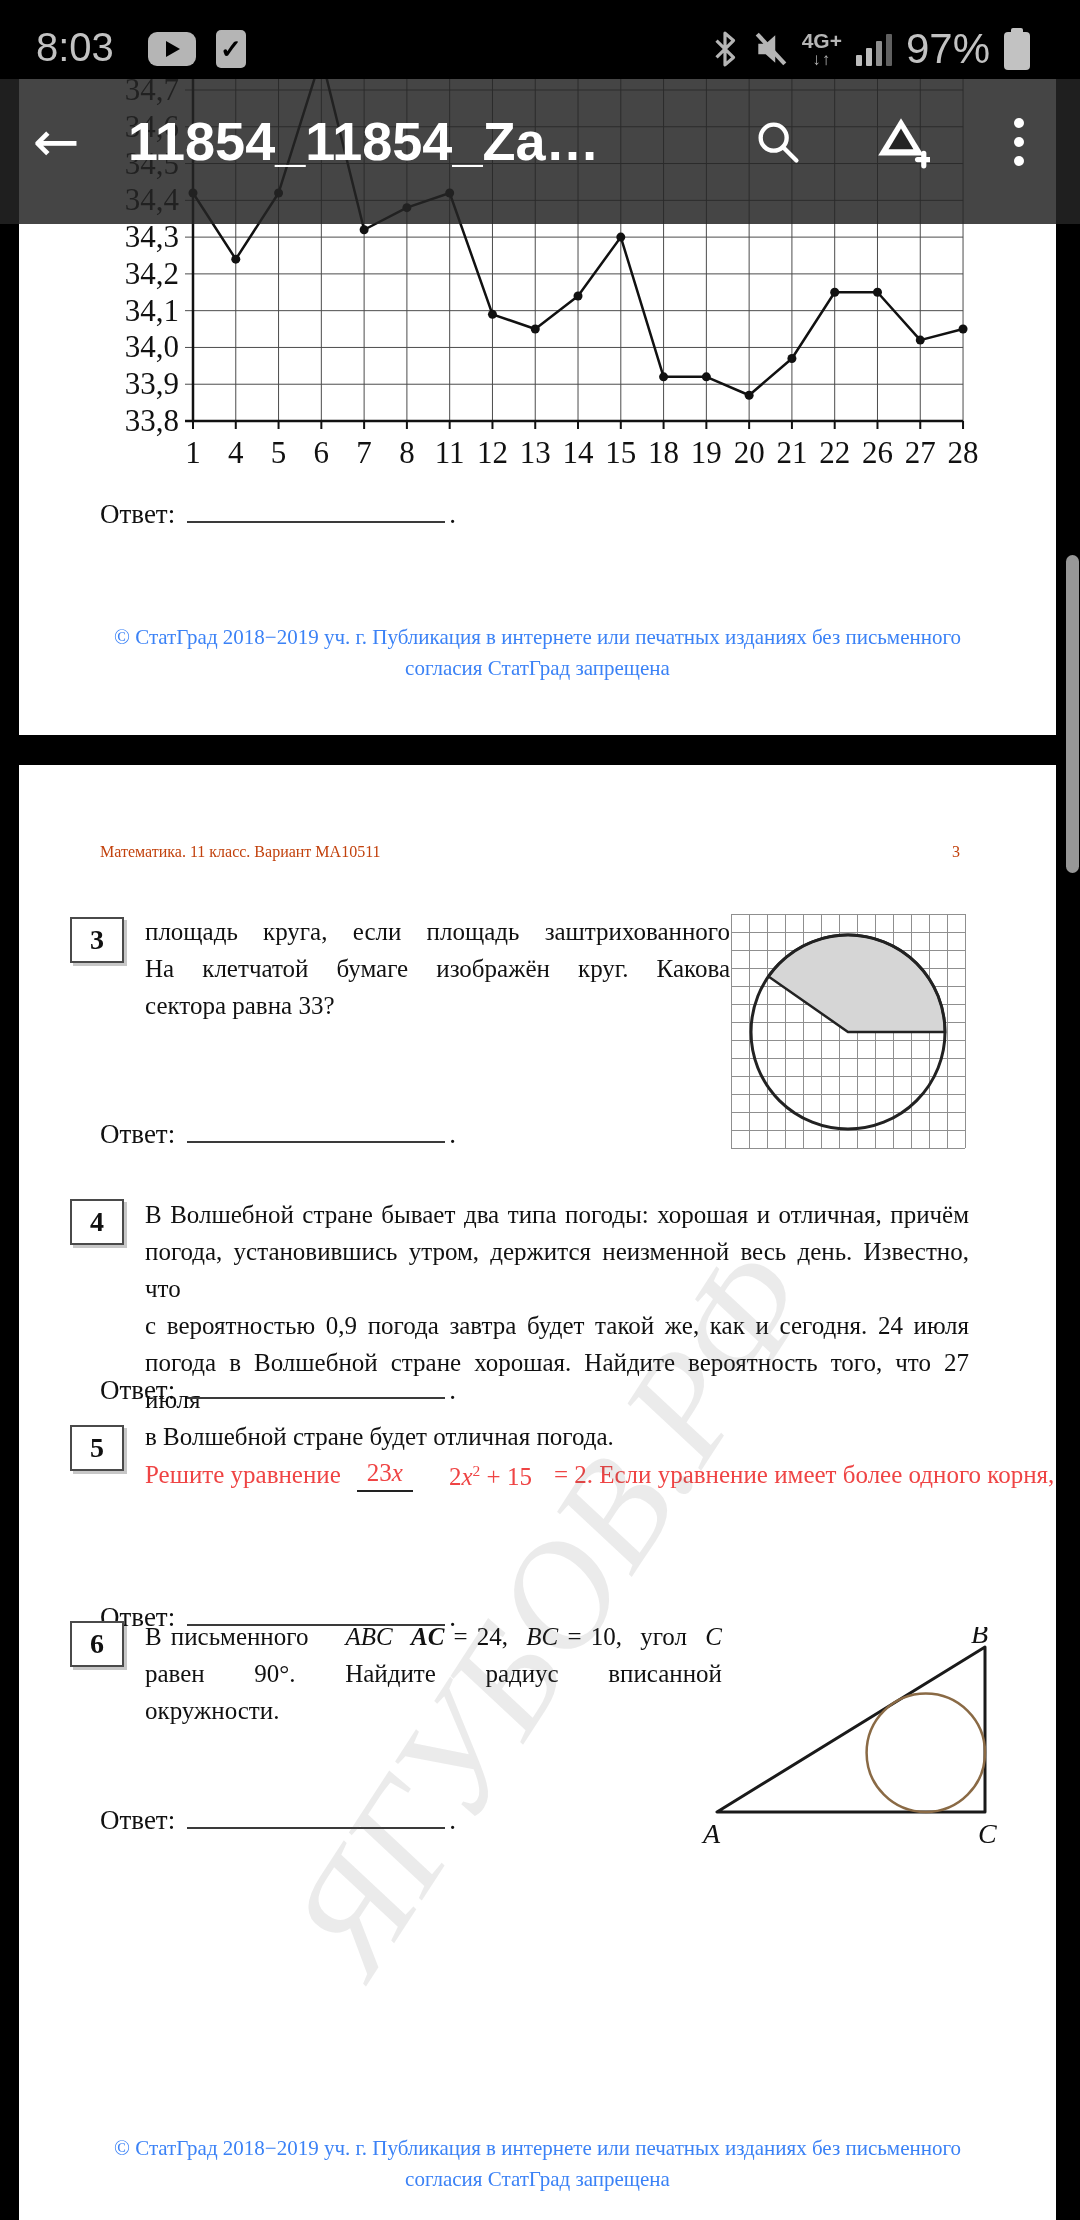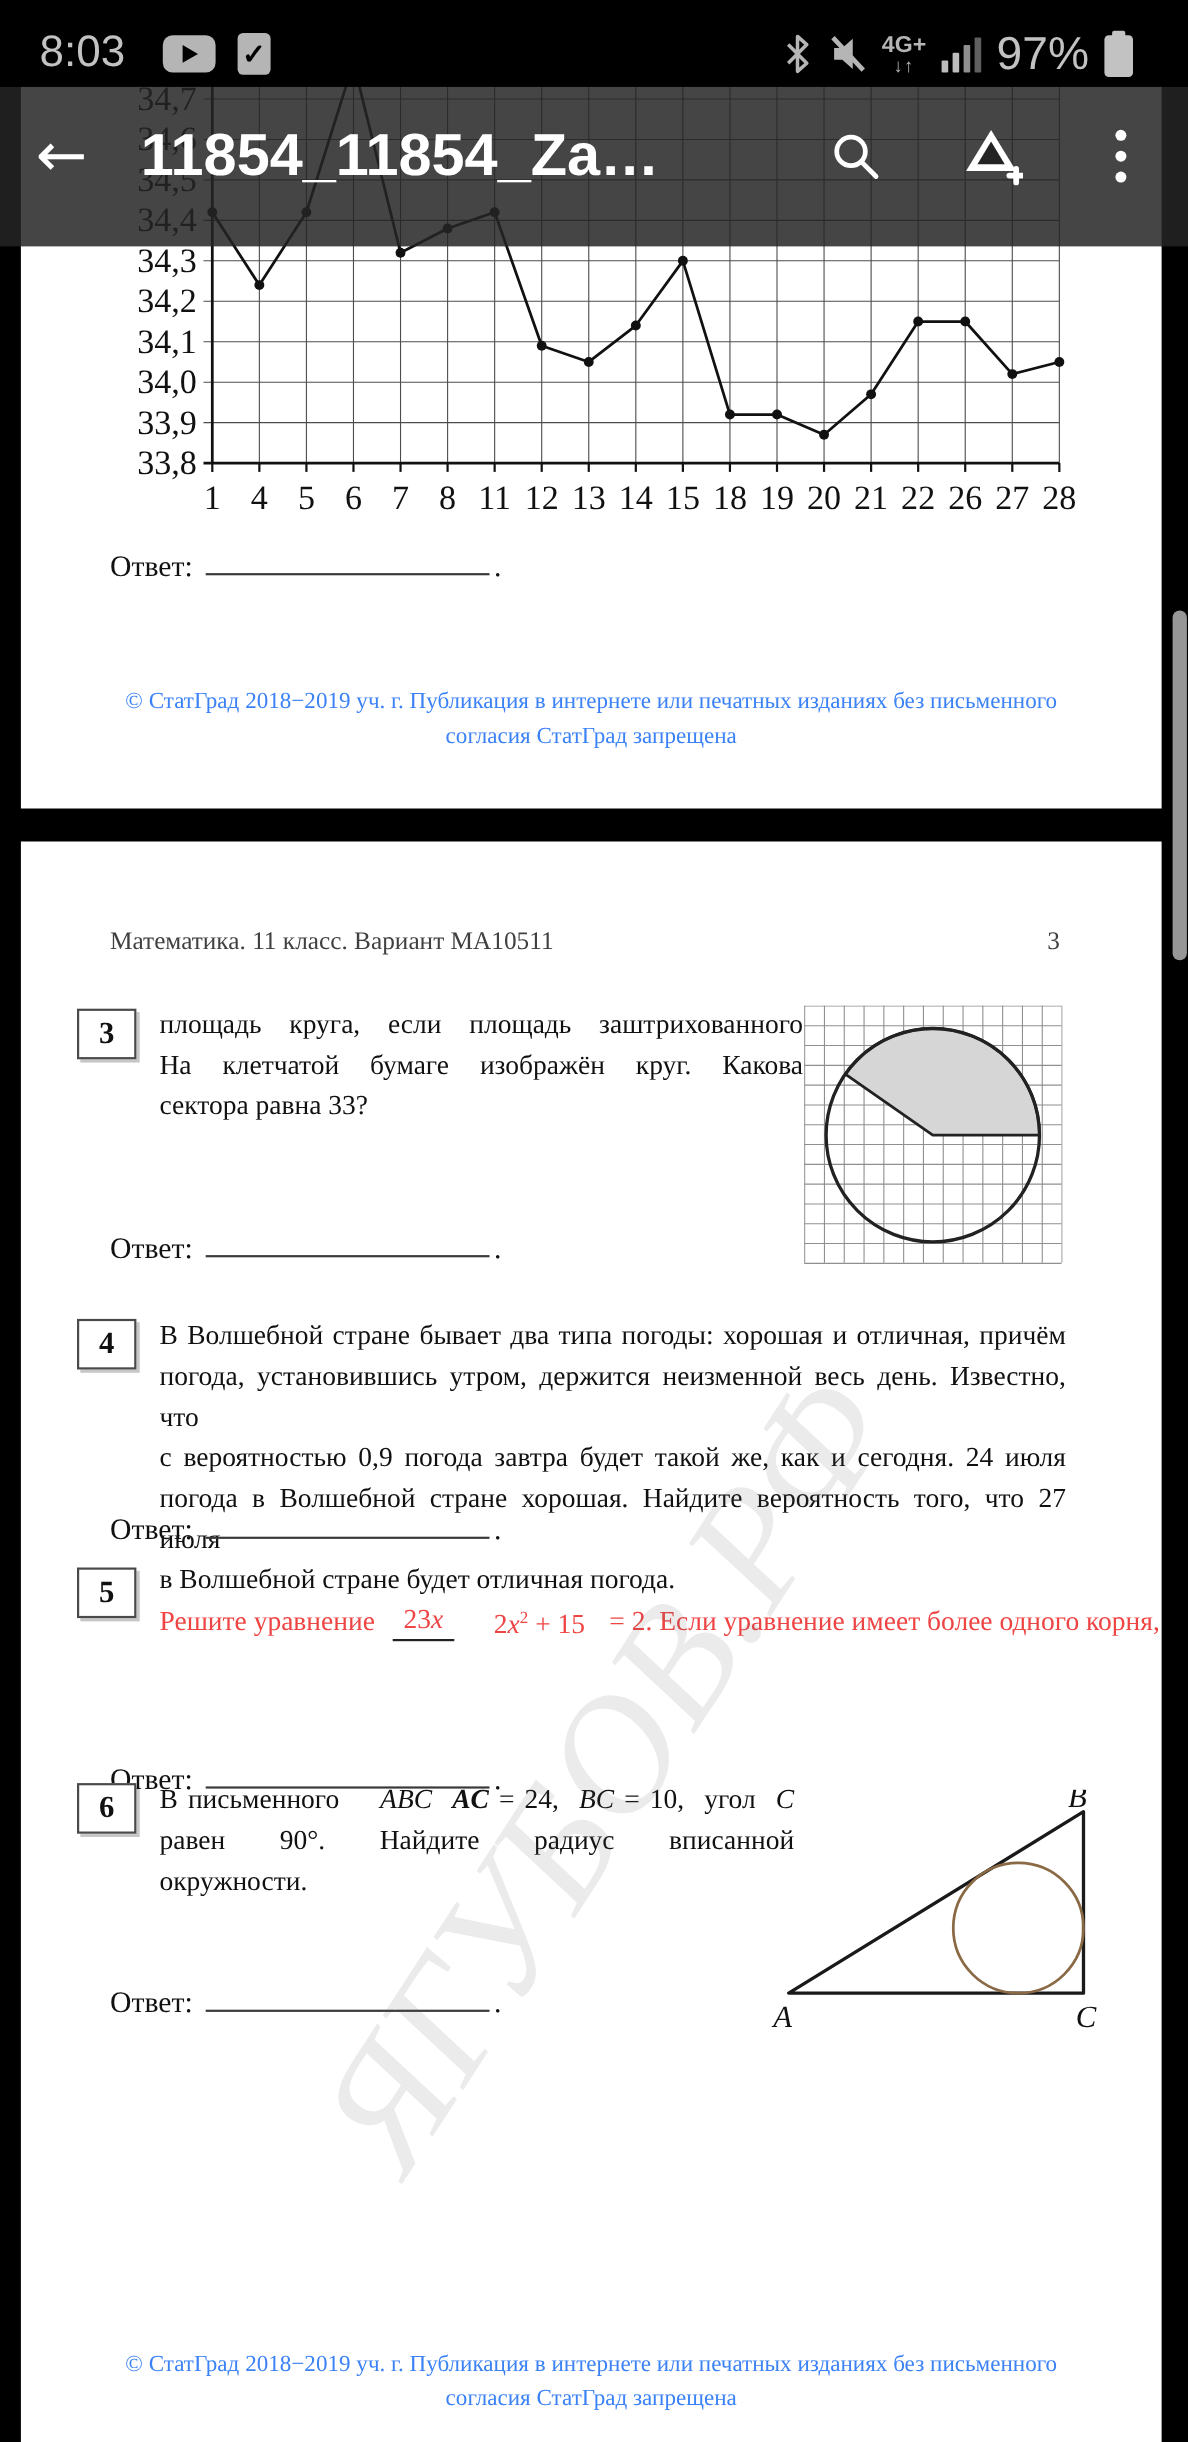--- a/index.html
+++ b/index.html
@@ -58,21 +58,21 @@
   .tline{white-space:pre-wrap;}
   .tline.j{text-align:justify;text-align-last:justify;}
   .ptext{font-size:25px;line-height:37px;color:#111;}
   .pbox{width:50px;height:42px;border:2px solid #4a4a4a;box-shadow:3px 3px 0 rgba(0,0,0,0.22);
      text-align:center;line-height:42px;font-weight:bold;font-size:28px;color:#111;
      background:#fff;}
   .answer{font-size:27px;color:#111;white-space:nowrap;}
   .ansline{display:inline-block;width:258px;border-bottom:2px solid #3a3a3a;height:0.9em;
      margin-left:12px;margin-right:4px;}
   .copyright{width:100%;text-align:center;font-size:21px;line-height:31px;color:#3b82f6;}
-  #p2-header,#p2-pagenum{font-size:23px;color:#404040;text-align:right;}
+  #p2-header,#p2-pagenum{font-size:16px;color:#c2410c;text-align:right;}
   #watermark{left:90px;top:760px;width:880px;text-align:center;
      transform:rotate(-57deg);font-size:150px;font-style:italic;
      color:rgba(90,90,90,0.12);white-space:nowrap;z-index:5;}
 
   
   .eqrow{display:flex;align-items:center;gap:16px;font-size:25px;color:#ef4444;height:92px;}
   .frac{display:inline-flex;gap:30px;}
   .frac .num{padding:0 10px 3px 10px;border-bottom:2px solid #222;}
   .frac .den{padding:3px 6px 0 6px;}
   sup{font-size:0.62em;}

